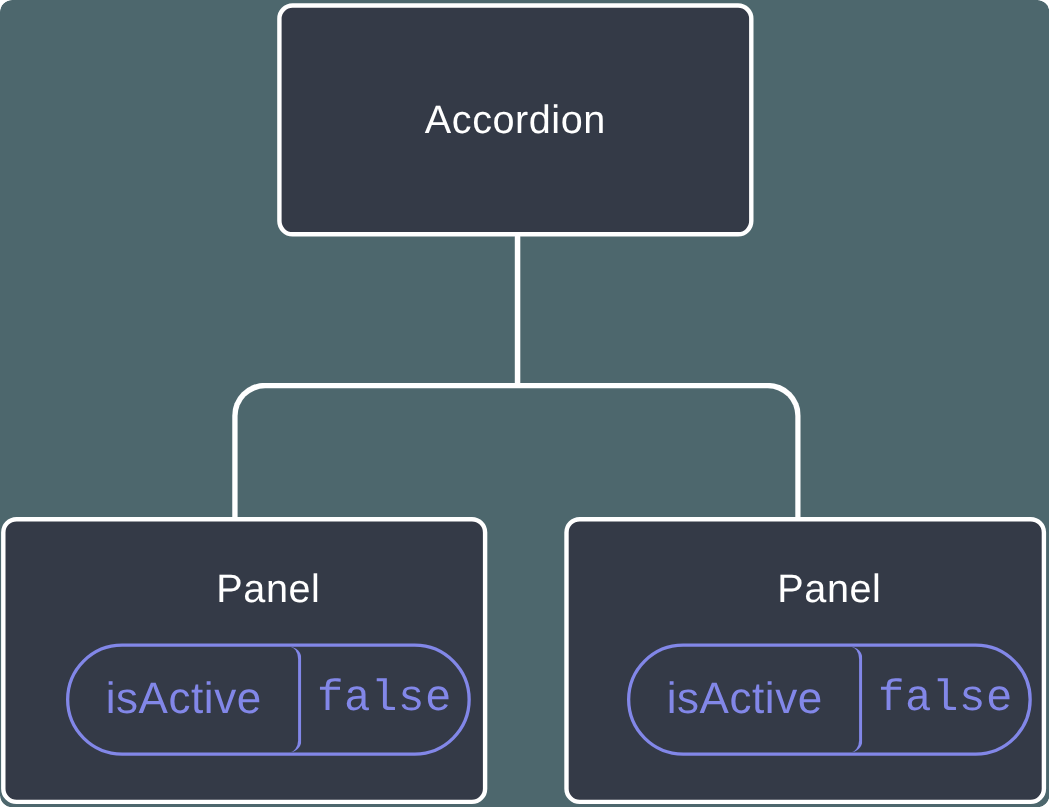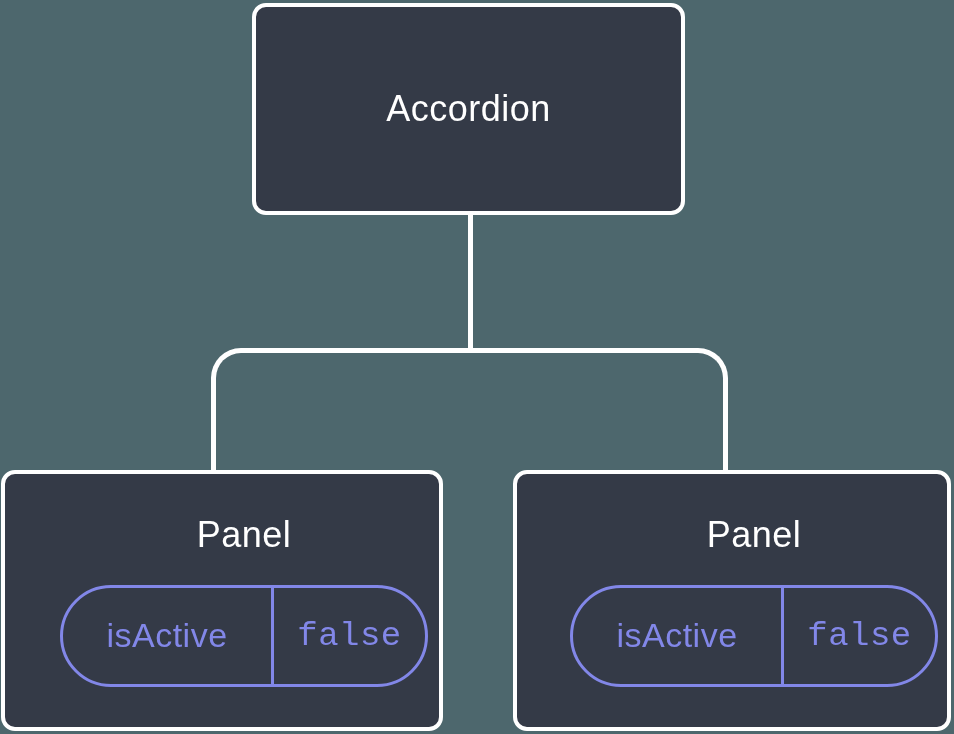--- a/index.html
+++ b/index.html
@@ -3,21 +3,21 @@
 <meta charset="utf-8">
 <style>
   :root {
     --background: #4D676D;
     --node-fill: #343A47;
     --node-border: #FFFFFF;
     --connector: #FFFFFF;
     --state-accent: #8287E8;
     --title-text: #FFFFFF;
   }
-  * { margin: 0; padding: 0; box-sizing: border-box; }
+  * { margin: 0; padding: 0; box-sizing: border-box; border-radius: 11px; }
   html, body {
     width: 954px; height: 734px;
     font-family: "Liberation Sans", "DejaVu Sans", sans-serif;
     overflow: hidden;
   }
   .canvas {
     position: relative;
     width: 954px; height: 734px;
     background: var(--background);
   }
@@ -68,21 +68,21 @@
     width: 368px; height: 102px;
     border: 3px solid var(--state-accent);
     border-radius: 999px;
     display: flex;
     overflow: hidden;
     flex: 0 0 auto;
   }
   .pill-cell {
     display: flex; align-items: center; justify-content: center;
     color: var(--state-accent);
-    font-size: 34px;
+    font-size: 40px;
     letter-spacing: 0.5px;
   }
   .pill-key {
     width: 211px;
     border-right: 3px solid var(--state-accent);
   }
   .pill-value { flex: 1; font-family: Liberation Mono, monospace; }
 </style>
 </head>
 <body>

